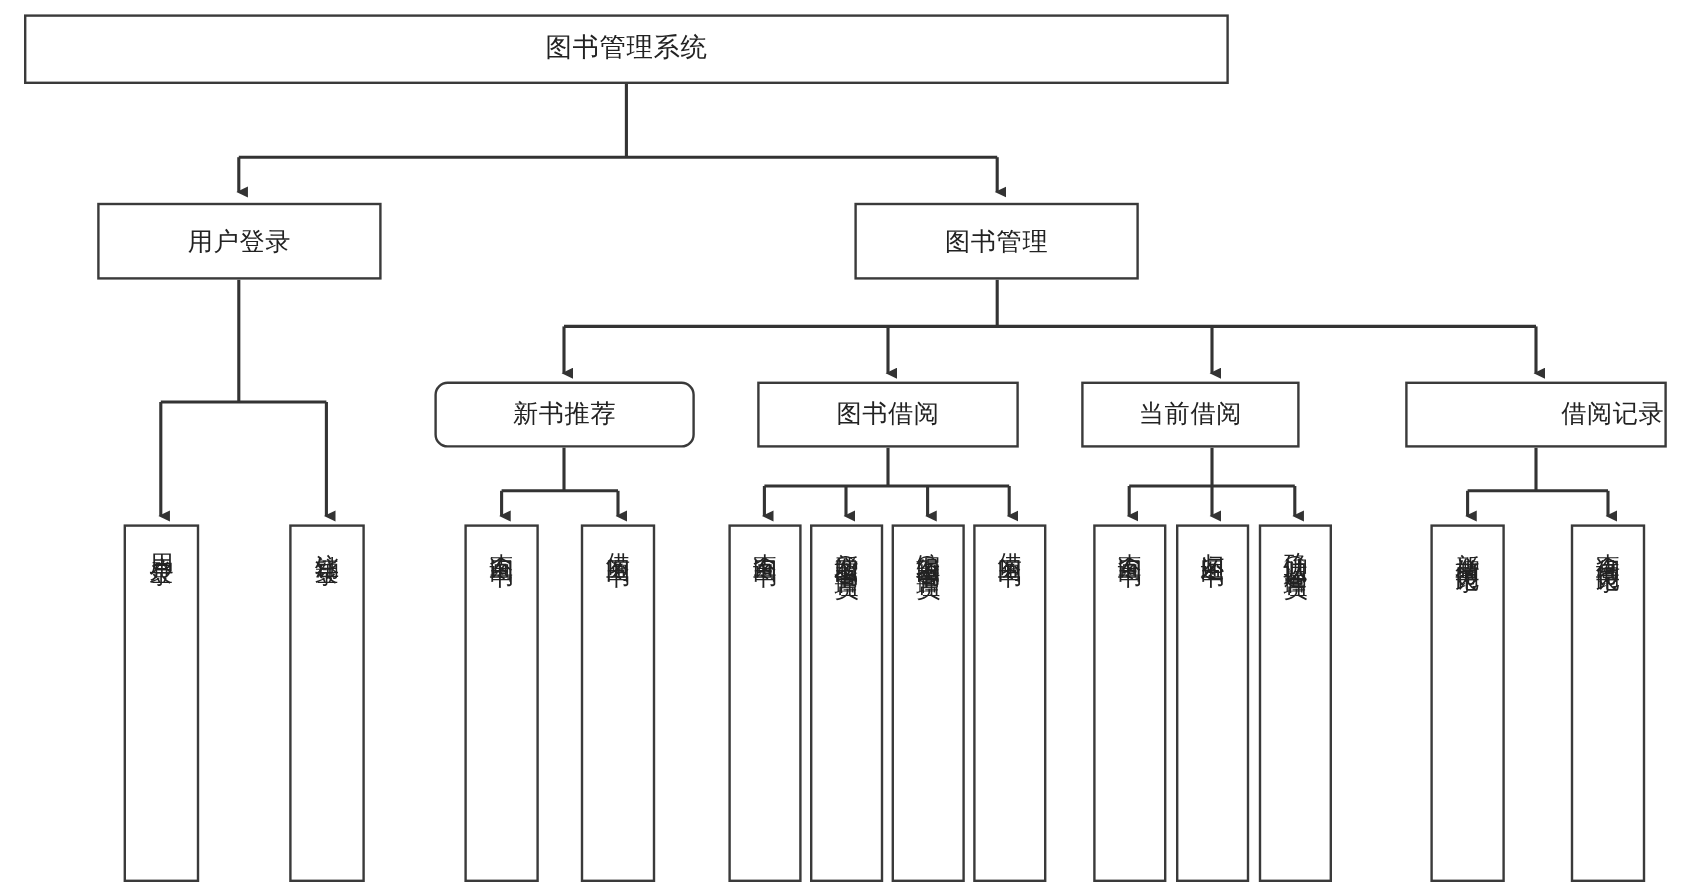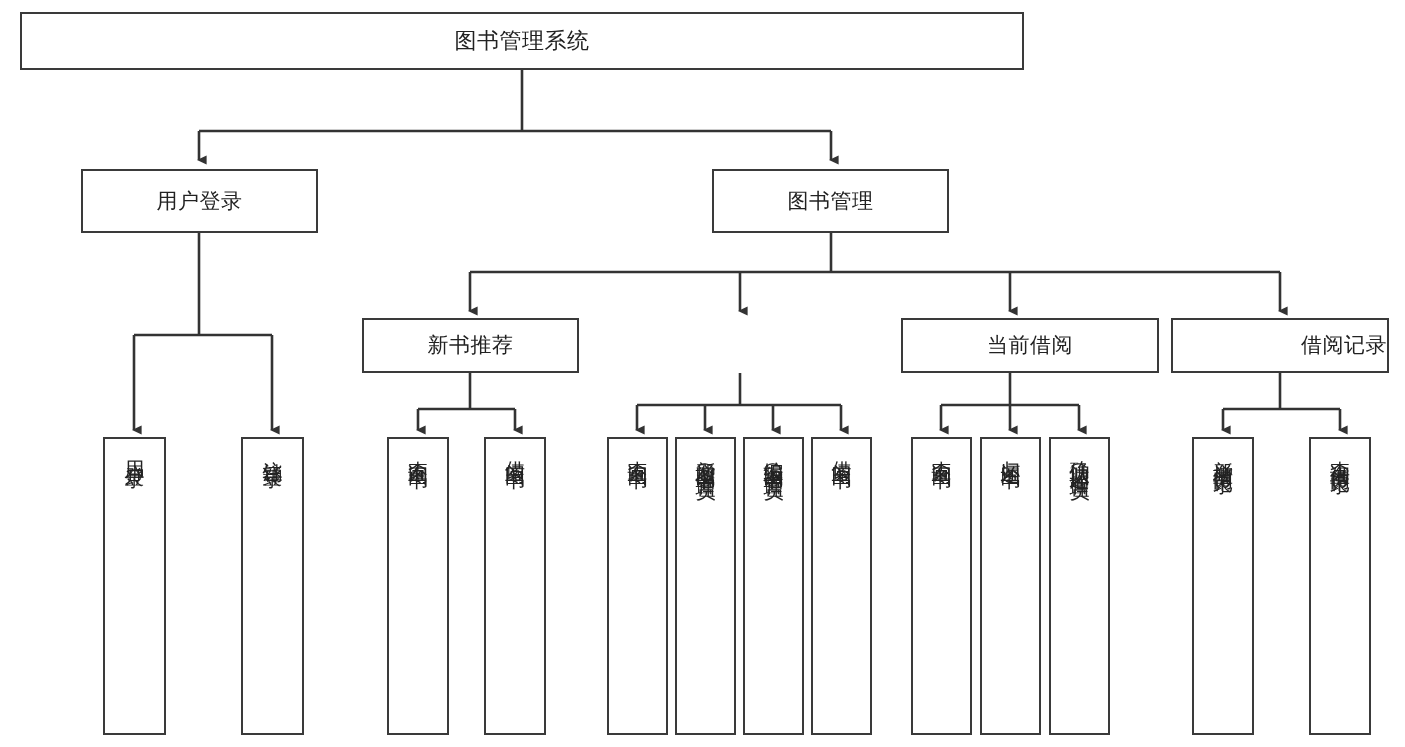--- a/index.html
+++ b/index.html
@@ -135,24 +135,27 @@
     <span class="lbl">图书管理系统</span>
   </div>
 
   <div class="node h" style="left:81px; top:169px; width:237px; height:64px;">
     <span class="lbl">用户登录</span>
   </div>
   <div class="node h" style="left:712px; top:169px; width:237px; height:64px;">
     <span class="lbl">图书管理</span>
   </div>
 
-  <div class="node h" style="left:362px; top:318px; width:217px; height:55px;">
+  <div class="node h" style="left:362px; top:318px; width:217px; height:55px;border-radius:11px;">
     <span class="lbl">新书推荐</span>
   </div>
-  <div class="node h" style="left:901px; top:318px; width:258px; height:55px;">
+  <div class="node h" style="left:631px; top:318px; width:218px; height:55px;">
+    <span class="lbl">图书借阅</span>
+  </div>
+  <div class="node h" style="left:901px; top:318px; width:182px; height:55px;">
     <span class="lbl">当前借阅</span>
   </div>
   <div class="node h" style="left:1171px; top:318px; width:218px; height:55px;justify-content:flex-end;">
     <span class="lbl">借阅记录</span>
   </div>
 
   <div class="node v" style="left:103px; top:437px; width:63px; height:298px;">
     <span class="lbl">用户登录</span>
   </div>
   <div class="node v" style="left:241px; top:437px; width:63px; height:298px;">

